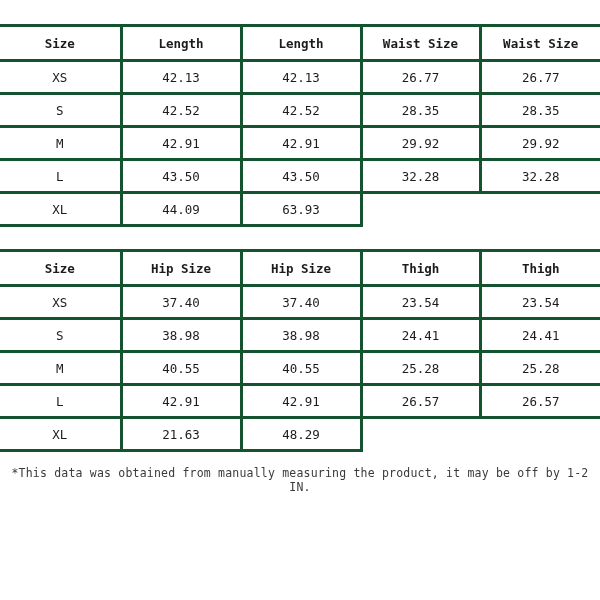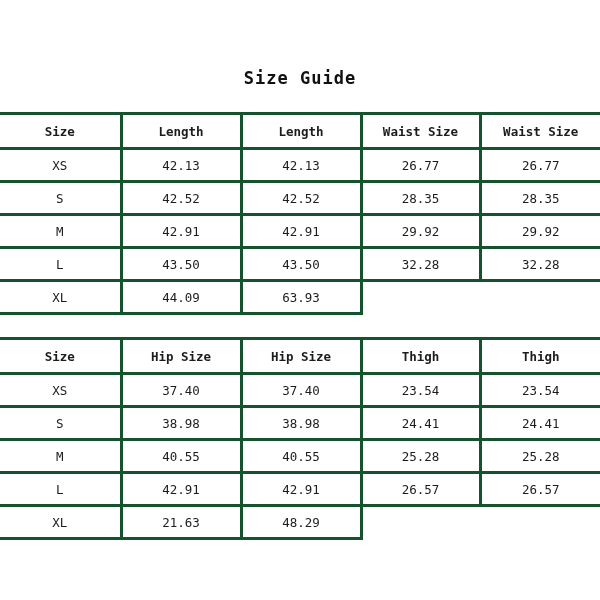--- a/index.html
+++ b/index.html
@@ -82,21 +82,20 @@
   col.c1 { width: 120px; }
   col.c2 { width: 120px; }
   col.c3 { width: 119px; }
   col.c4 { width: 120px; }
 </style>
 </head>
 <body>
 
 <div class="page">
 
-  <div class="title">Size Guide</div>
 
   <div class="table-wrap table1">
     <table class="size-table">
       <colgroup>
         <col class="c0">
           <col class="c1">
           <col class="c2">
           <col class="c3">
           <col class="c4">
       </colgroup>
@@ -200,14 +199,15 @@
           <td>XL</td>
           <td>21.63</td>
           <td>48.29</td>
           <td class="blank"></td>
           <td class="blank"></td>
         </tr>
       </tbody>
     </table>
   </div>
 
+  <div class="footnote">*This data was obtained from manually measuring the product, it may be off by 1-2 IN.</div>
 
 </div>
 
 </body></html>

